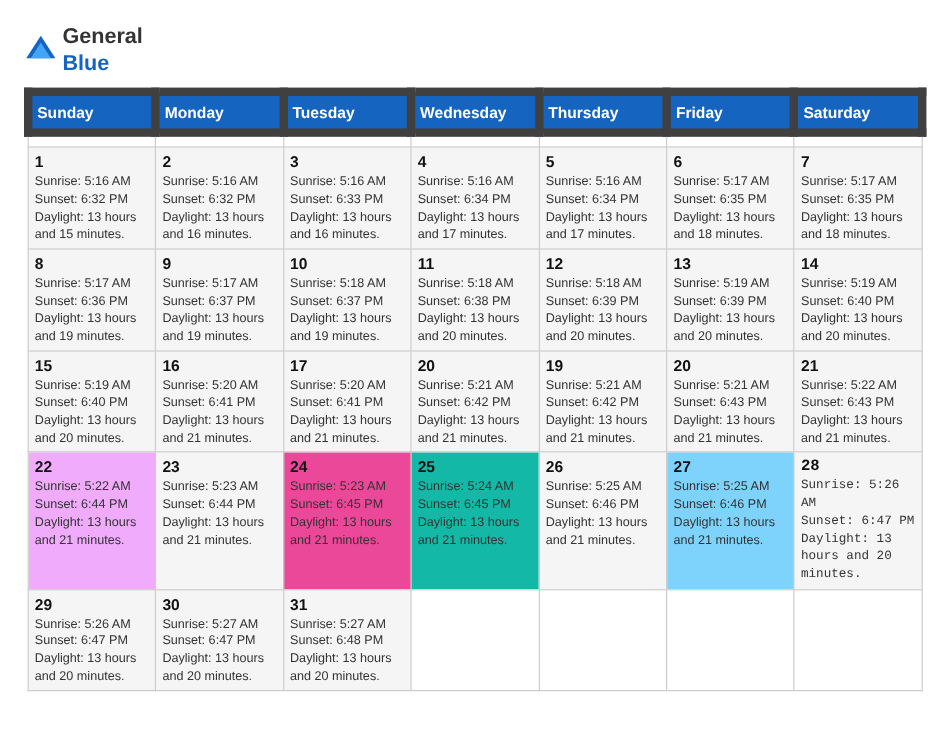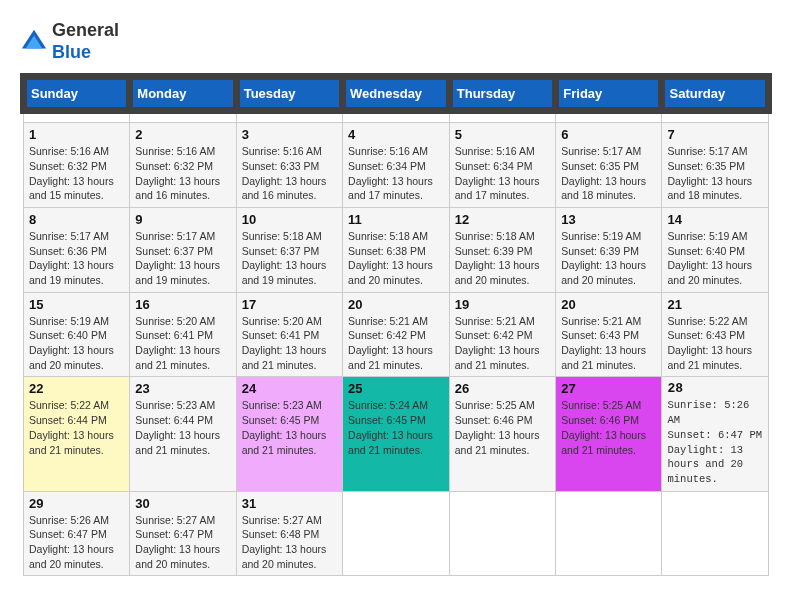--- a/index.html
+++ b/index.html
@@ -208,41 +208,41 @@
         <td>
           <div class="day-number">20</div>
           <div class="day-info">Sunrise: 5:21 AM<br>Sunset: 6:43 PM<br>Daylight: 13 hours and 21 minutes.</div>
         </td>
         <td>
           <div class="day-number">21</div>
           <div class="day-info">Sunrise: 5:22 AM<br>Sunset: 6:43 PM<br>Daylight: 13 hours and 21 minutes.</div>
         </td>
       </tr>
       <tr>
-        <td style="background: #fef9c3;">
+        <td style="background: #f0abfc;">
           <div class="day-number">22</div>
           <div class="day-info">Sunrise: 5:22 AM<br>Sunset: 6:44 PM<br>Daylight: 13 hours and 21 minutes.</div>
         </td>
         <td style="background: rgb(245, 245, 245);">
           <div class="day-number">23</div>
           <div class="day-info">Sunrise: 5:23 AM<br>Sunset: 6:44 PM<br>Daylight: 13 hours and 21 minutes.</div>
         </td>
-        <td style="background: #f0abfc;">
+        <td style="background: #ec4899;">
           <div class="day-number">24</div>
           <div class="day-info">Sunrise: 5:23 AM<br>Sunset: 6:45 PM<br>Daylight: 13 hours and 21 minutes.</div>
         </td>
         <td style="background: #14b8a6;">
           <div class="day-number">25</div>
           <div class="day-info">Sunrise: 5:24 AM<br>Sunset: 6:45 PM<br>Daylight: 13 hours and 21 minutes.</div>
         </td>
         <td style="background: rgb(245, 245, 245); margin-left: 36px;">
           <div class="day-number">26</div>
           <div class="day-info">Sunrise: 5:25 AM<br>Sunset: 6:46 PM<br>Daylight: 13 hours and 21 minutes.</div>
         </td>
-        <td style="background: #d946ef; margin-left: 12px;">
+        <td style="background: #7dd3fc; margin-left: 12px;">
           <div class="day-number">27</div>
           <div class="day-info">Sunrise: 5:25 AM<br>Sunset: 6:46 PM<br>Daylight: 13 hours and 21 minutes.</div>
         </td>
         <td style="background: rgb(245, 245, 245); font-family: Liberation Mono, monospace;">
           <div class="day-number">28</div>
           <div class="day-info">Sunrise: 5:26 AM<br>Sunset: 6:47 PM<br>Daylight: 13 hours and 20 minutes.</div>
         </td>
       </tr>
       <tr>
         <td>

